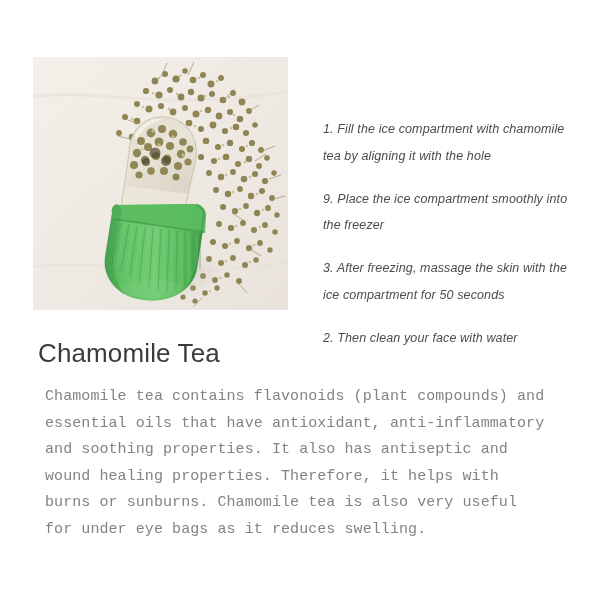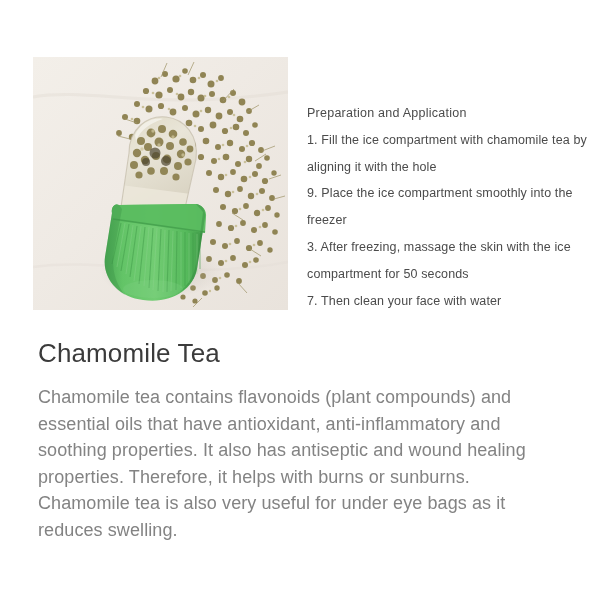--- a/index.html
+++ b/index.html
@@ -57,45 +57,47 @@
     letter-spacing: 0.02em;
     margin: 0;
     white-space: nowrap;
   }
   .instruction-step {
     font-size: 12.5px;
     color: #4b4b4b;
     line-height: 26.8px;
     font-weight: 400;
     letter-spacing: 0.01em;
-    margin: 0;
+    margin: 16px;
+    font-style: italic;
   }
 
   
   .article {
     position: absolute;
     left: 38px;
     top: 336px;
     width: 520px;
   }
   .article-title {
     font-size: 26px;
     font-weight: 400;
     color: #3b3b3b;
     letter-spacing: 0.005em;
     margin: 0 0 14px 0;
     line-height: 34px;
   }
   .article-body {
-    font-size: 18px;
+    font-size: 15px;
     color: #838383;
     line-height: 26.5px;
     letter-spacing: 0.005em;
-    margin: 0;
+    margin: 7px;
     width: 505px;
+    font-family: Liberation Mono, monospace;
   }
 </style>
 </head>
 <body>
 
 <div class="page">
 
   <div class="top-section">
 
     <div class="product-photo">
@@ -381,25 +383,24 @@
 
           <path d="M163 147 C169 148, 173 153, 172 160 L164 212 C162 224, 153 233, 142 238
                    C156 230, 162 216, 164 202 L170 155 Z" fill="#2f8239" opacity="0.35"></path>
 
           <ellipse cx="120" cy="232" rx="30" ry="9" fill="#8ad68c" opacity="0.22"></ellipse>
         </g>
       </svg>
     </div>
 
     <div class="instructions">
-      <p class="instructions-heading">Preparation and Application</p>
       <p class="instruction-step">1. Fill the ice compartment with chamomile tea by aligning it with the hole</p>
       <p class="instruction-step">9. Place the ice compartment smoothly into the freezer</p>
       <p class="instruction-step">3. After freezing, massage the skin with the ice compartment for 50 seconds</p>
-      <p class="instruction-step">7. Then clean your face with water</p>
+      <p class="instruction-step">2. Then clean your face with water</p>
     </div>
   </div>
 
   <div class="article">
     <h1 class="article-title">Chamomile Tea</h1>
     <p class="article-body">Chamomile tea contains flavonoids (plant compounds) and essential oils that have antioxidant, anti-inflammatory and soothing properties. It also has antiseptic and wound healing properties. Therefore, it helps with burns or sunburns. Chamomile tea is also very useful for under eye bags as it reduces swelling.</p>
   </div>
 
 </div>
 

